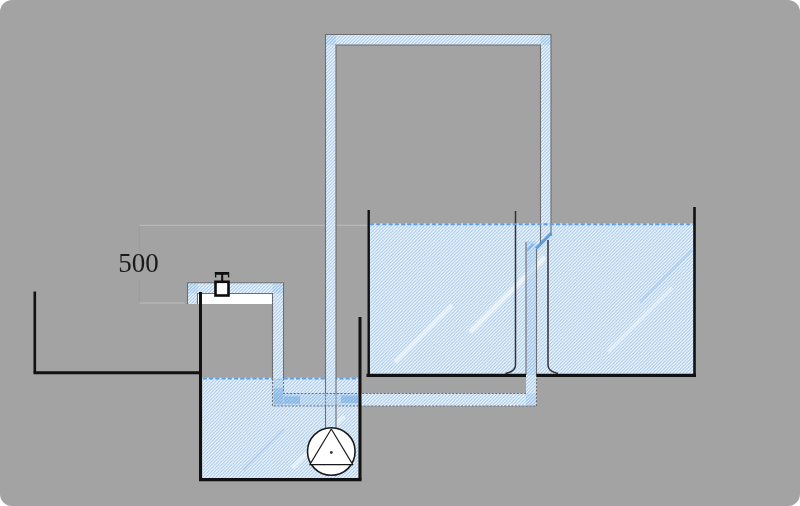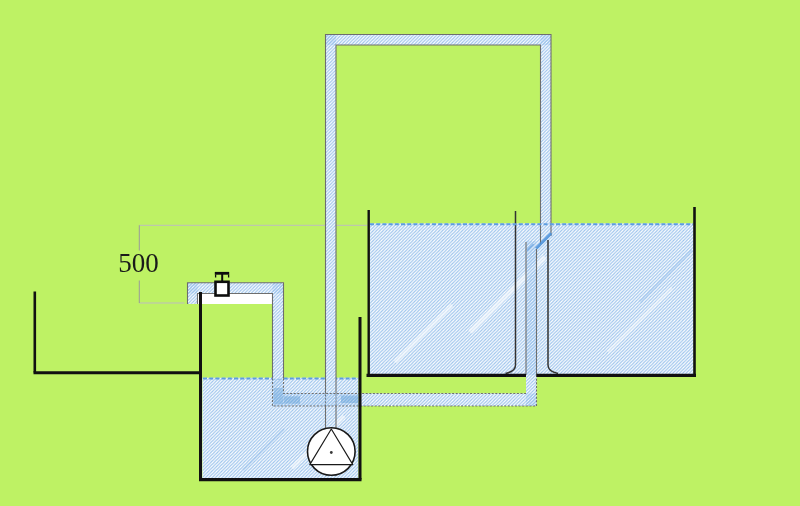--- a/index.html
+++ b/index.html
@@ -1,17 +1,17 @@
 <!DOCTYPE html>
 <html style="--water-hatch: #9cc3ec; --water-surface: #5e9ddf; --pipe-edge: #6e6e6e; --tank-line: #111111; --dimension-line: #bdbdbd; --flow-accent: #4a90d9; --background: #ffffff;"><head>
 <meta charset="utf-8">
 <style>
   html,body{margin:0;padding:0;background:#fff;}
-  .canvas{position:relative;width:800px;height:506px;background:#bef264;overflow:hidden;
-          font-family:"Liberation Sans",sans-serif;}
+  .canvas{position:relative;width:800px;height:506px;background:#a3a3a3;overflow:hidden;
+          font-family:"Liberation Sans",sans-serif;border-radius:12px;}
   svg{display:block;}
   .w-hatch-line{stroke:var(--water-hatch,#9cc3ec);stroke-width:1.15;}
   .surface{stroke:var(--water-surface,#5e9ddf);stroke-width:2;stroke-dasharray:4 2.2;fill:none;}
   .pipe-edge{stroke:var(--pipe-edge,#6e6e6e);stroke-width:1.1;fill:none;}
   .pipe-edge-dash{stroke:var(--pipe-edge,#8a8a8a);stroke-width:1.1;fill:none;stroke-dasharray:2 1.6;}
   .tank{stroke:var(--tank-line,#111);fill:none;}
   .thin-dark{stroke:#333;fill:none;stroke-width:1.5;}
   .dim{stroke:var(--dimension-line,#bbb);stroke-width:1;fill:none;}
   .dimv{stroke:#9a9a9a;}
   .flow{stroke:var(--flow-accent,#4a90d9);fill:none;}

